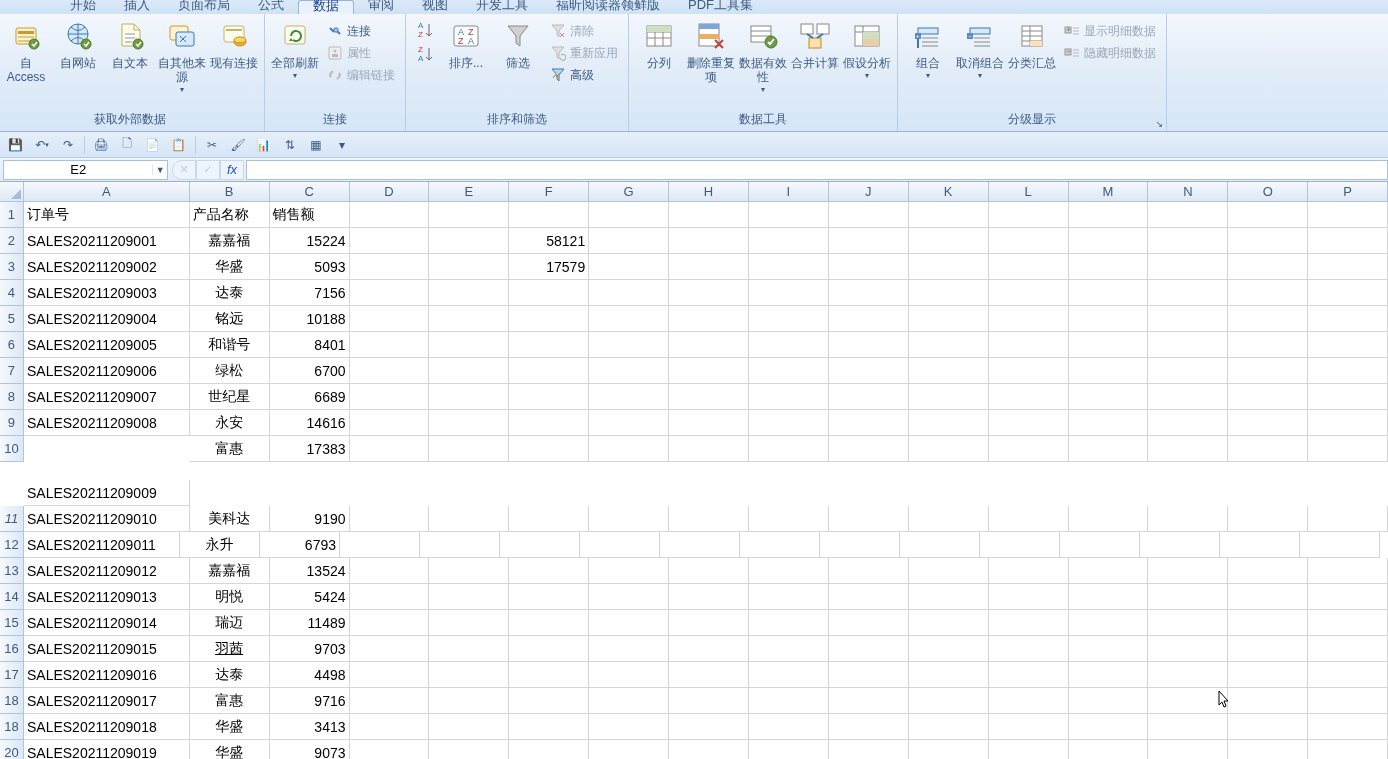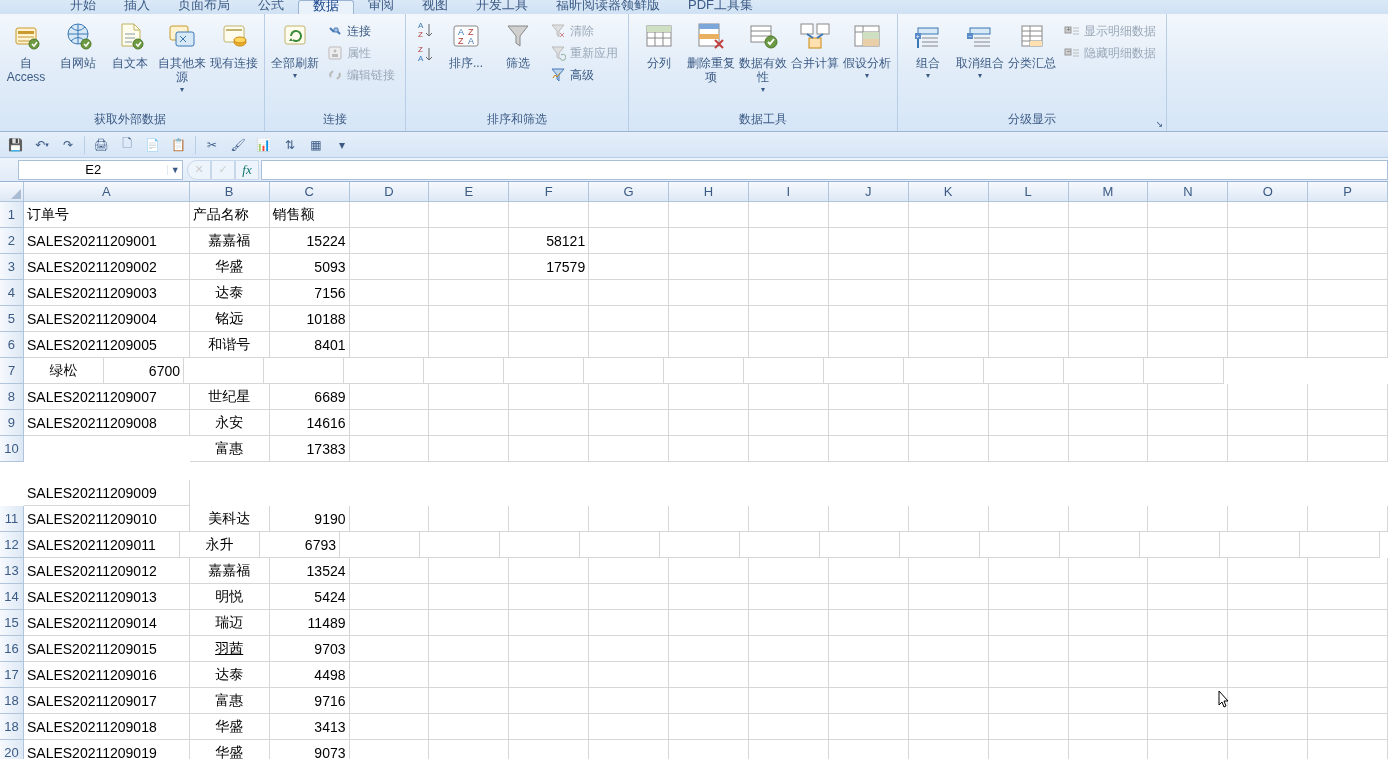--- a/index.html
+++ b/index.html
@@ -26,26 +26,26 @@
 .dialog-launcher { position: relative; }
 .dialog-launcher::after { content: "↘"; position: absolute; right: 3px; bottom: 2px; font-size: 9px; color: #3b5a84; }
 
 
 .qat { display: flex; align-items: center; background: linear-gradient(#e6effa, #d6e5f6); height: 26px; padding-left: 6px; gap: 6px; border-bottom: 1px solid #b8cee6; }
 .qat .qbtn { width: 20px; height: 20px; display: flex; align-items: center; justify-content: center; cursor: pointer; color: #3b5a84; }
 .qat .sep { width: 1px; height: 18px; background: #b8cee6; }
 
 
 .fbar { display: flex; align-items: center; background: linear-gradient(#eef4fb, #e1ecf8); height: 24px; border-bottom: 1px solid #9ab3d3; }
-.namebox { width: 165px; height: 20px; background: #fff; border: 1px solid #aac0da; margin-left: 18px; display: flex; align-items: center; }
+.namebox { width: 165px; height: 20px; background: #fff; border: 1px solid #aac0da; margin-left: 3px; display: flex; align-items: center; }
 .namebox input { border: none; outline: none; width: 100%; text-align: center; font-size: 13px; color: #000; font-family: Arial; }
 .namebox .nbdd { width: 16px; text-align: center; color: #3b5a84; font-size: 9px; border-left: 1px solid #e0e8f1; }
 .fxarea { display: flex; align-items: center; margin-left: 4px; flex: 1; }
 .fxbtn { width: 24px; height: 20px; border: 1px solid #c8d7ea; background: #eef4fb; display: flex; align-items: center; justify-content: center; color: #888; font-size: 11px; }
-.fxbtn.fx { font-style: italic; font-family: Liberation Serif, serif; color: #0f766e; font-size: 13px; }
+.fxbtn.fx { font-style: italic; font-family: Liberation Sans, sans-serif; color: #1d4ed8; font-size: 13px; }
 .formula-input { flex: 1; height: 20px; background: #fff; border: 1px solid #aac0da; margin-left: 2px; }
 
 
 .grid-wrap { position: relative; background: #fff; }
 .col-headers { display: flex; position: sticky; top: 0; }
 .corner { width: 24px; height: 20px; background: linear-gradient(#f6f9fd, #dde8f5); border-right: 1px solid #b0c4dc; border-bottom: 1px solid #b0c4dc; position: relative; }
 .corner::after { content:""; position:absolute; right:2px; bottom:2px; width:0; height:0; border-style:solid; border-width:0 0 10px 10px; border-color: transparent transparent #a9bcd3 transparent; }
 .ch { height: 20px; background: linear-gradient(#f6f9fd, #dde8f5); border-right: 1px solid #b0c4dc; border-bottom: 1px solid #b0c4dc; text-align: center; font-size: 13px; color: #3b5a84; line-height: 20px; }
 .rows { }
 .row { display: flex; }
@@ -549,20 +549,21 @@
         <div class="cell" style="width: 80px; height: 26px;"></div>
         <div class="cell" style="width: 80px; height: 26px;"></div>
         <div class="cell" style="width: 80px; height: 26px;"></div>
         <div class="cell" style="width: 80px; height: 26px;"></div>
         <div class="cell" style="width: 80px; height: 26px;"></div>
         <div class="cell" style="width: 80px; height: 26px;"></div>
         <div class="cell" style="width: 80px; height: 26px;"></div>
       </div>
       <div class="row">
         <div class="rh" style="height: 26px;">7</div>
+        <div class="cell" style="width: 166px; height: 26px;">SALES20211209006</div>
         <div class="cell ctr" style="width: 80px; height: 26px;">绿松</div>
         <div class="cell num" style="width: 80px; height: 26px;">6700</div>
         <div class="cell" style="width: 80px; height: 26px;"></div>
         <div class="cell" style="width: 80px; height: 26px;"></div>
         <div class="cell" style="width: 80px; height: 26px;"></div>
         <div class="cell" style="width: 80px; height: 26px;"></div>
         <div class="cell" style="width: 80px; height: 26px;"></div>
         <div class="cell" style="width: 80px; height: 26px;"></div>
         <div class="cell" style="width: 80px; height: 26px;"></div>
         <div class="cell" style="width: 80px; height: 26px;"></div>
@@ -623,21 +624,21 @@
         <div class="cell" style="width: 80px; height: 26px;"></div>
         <div class="cell" style="width: 80px; height: 26px;"></div>
         <div class="cell" style="width: 80px; height: 26px;"></div>
         <div class="cell" style="width: 80px; height: 26px;"></div>
         <div class="cell" style="width: 80px; height: 26px;"></div>
         <div class="cell" style="width: 80px; height: 26px;"></div>
         <div class="cell" style="width: 80px; height: 26px;"></div>
         <div class="cell" style="width: 80px; height: 26px;"></div>
       </div>
       <div class="row">
-        <div class="rh" style="height: 26px;">11</div>
+        <div class="rh" style="height: 26px; font-style: italic;">11</div>
         <div class="cell" style="width: 166px; height: 26px;">SALES20211209010</div>
         <div class="cell ctr" style="width: 80px; height: 26px;">美科达</div>
         <div class="cell num" style="width: 80px; height: 26px;">9190</div>
         <div class="cell" style="width: 80px; height: 26px;"></div>
         <div class="cell" style="width: 80px; height: 26px;"></div>
         <div class="cell" style="width: 80px; height: 26px;"></div>
         <div class="cell" style="width: 80px; height: 26px;"></div>
         <div class="cell" style="width: 80px; height: 26px;"></div>
         <div class="cell" style="width: 80px; height: 26px;"></div>
         <div class="cell" style="width: 80px; height: 26px;"></div>

